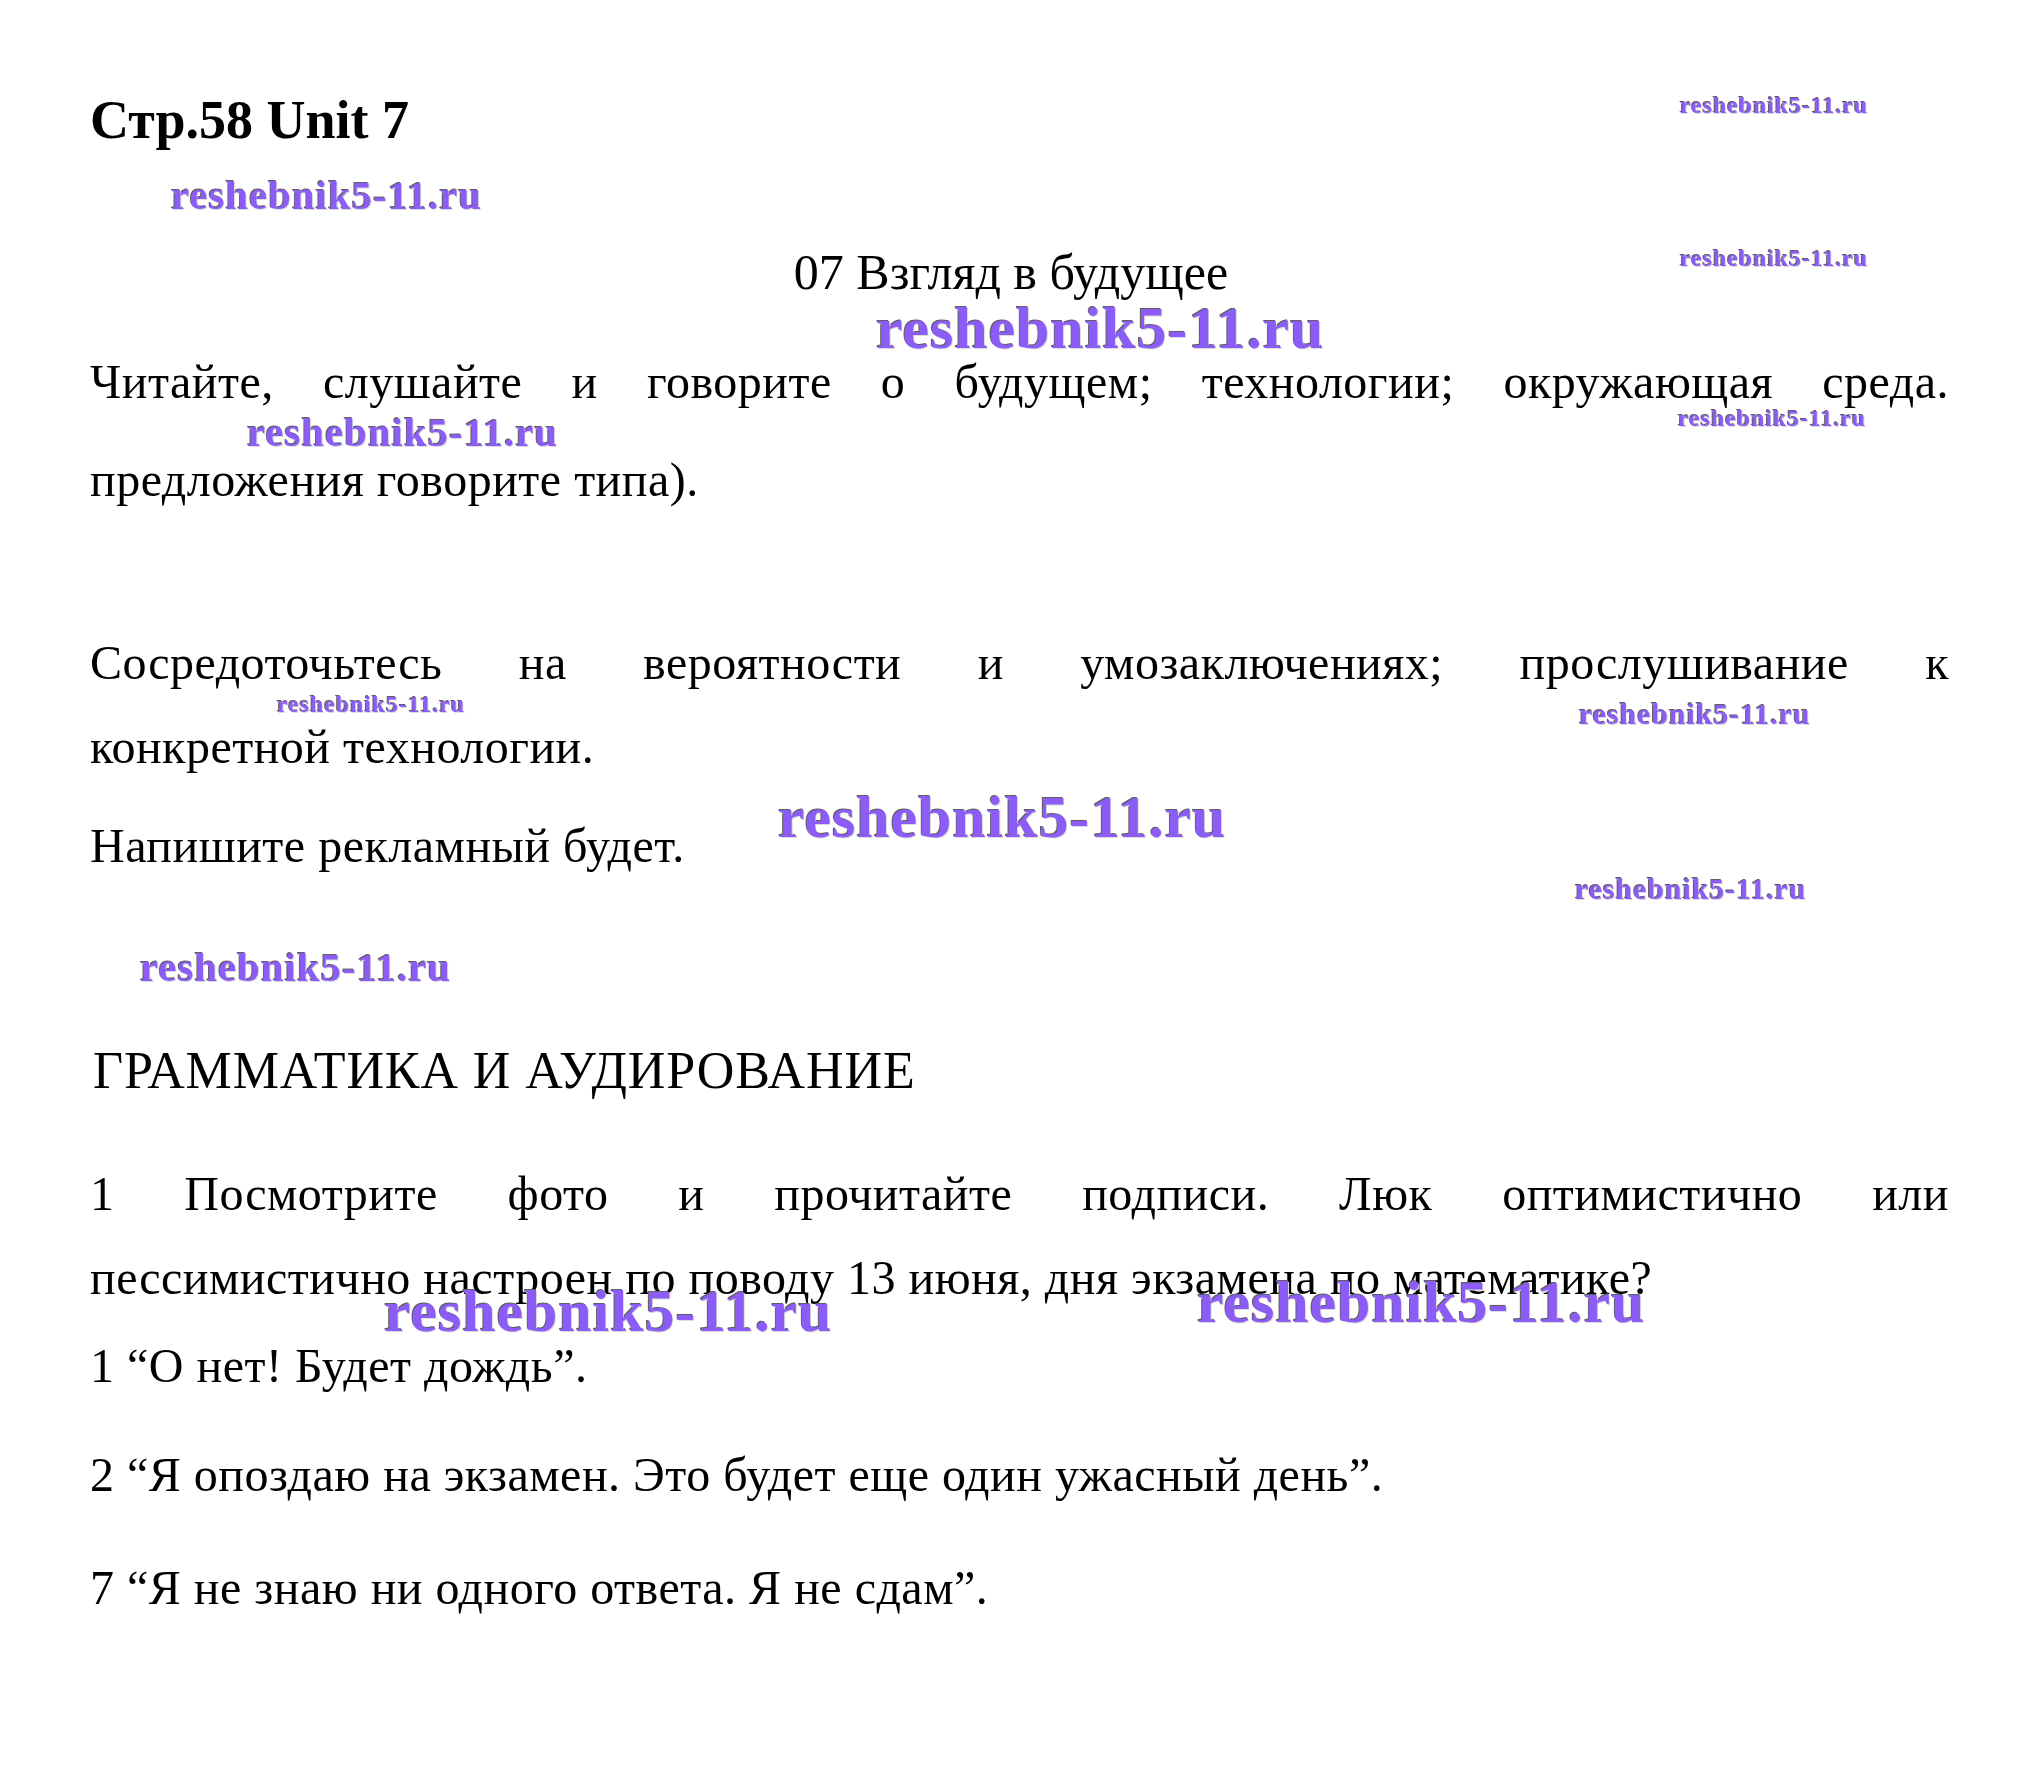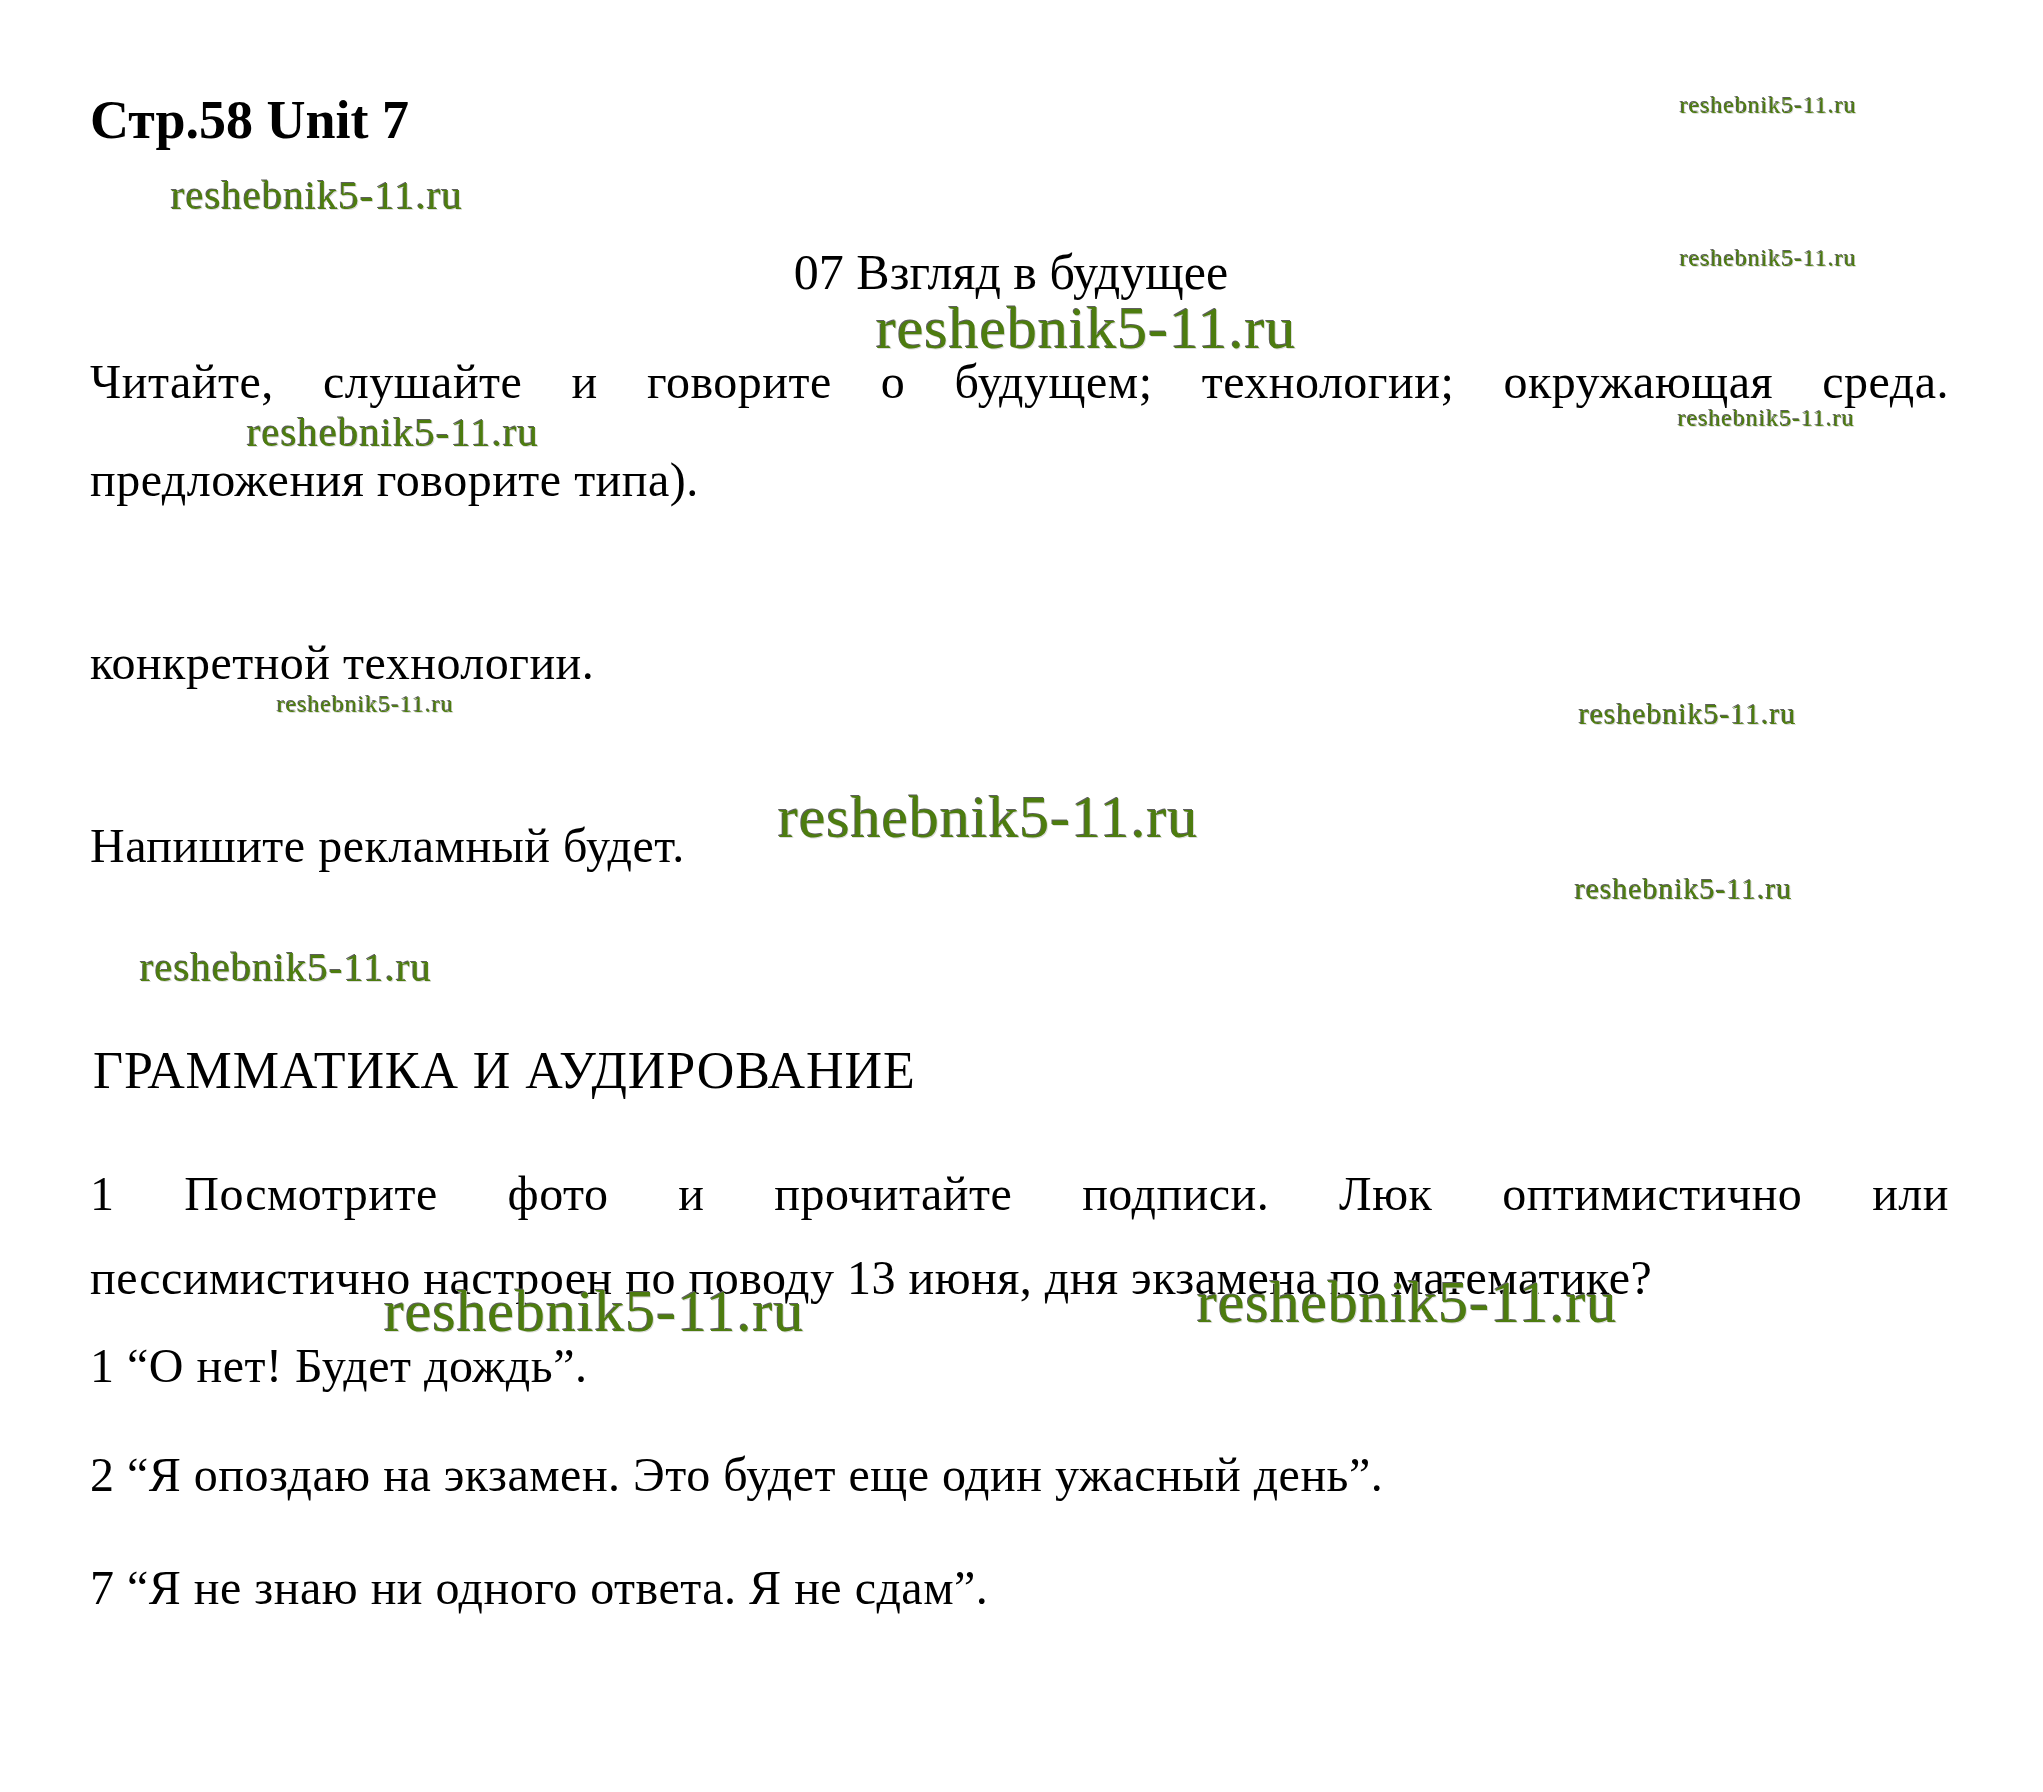--- a/index.html
+++ b/index.html
@@ -62,22 +62,22 @@
     font-size: 52px;
     font-weight: normal;
     line-height: 1.2;
     margin: 0;
     letter-spacing: 0.9px;
   }
   
   .wm {
     position: absolute;
     font-family: "Liberation Serif", serif;
-    font-weight: normal;
-    color: #4d7c0f;
+    font-weight: bold;
+    color: #8b5cf6;
     text-shadow: 0.9px 0.9px 0 #dcdcdc, -0.9px -0.9px 0 #5f5f5f;
     letter-spacing: 0.9px;
     white-space: nowrap;
     line-height: 1;
     user-select: none;
   }
   .wm-s { font-size: 24px; }
   .wm-m { font-size: 30px; }
   .wm-l { font-size: 41px; }
   .wm-x { font-size: 60px; }
@@ -92,20 +92,21 @@
 
   <div class="block" style="top:340px;">
     <div class="line just">Читайте, слушайте и говорите о будущем; технологии; окружающая среда.</div>
   </div>
 
   <div class="block" style="top:438px;">
     <div class="line">предложения говорите типа).</div>
   </div>
 
   <div class="block" style="top:621px;">
+    <div class="line just">Сосредоточьтесь на вероятности и умозаключениях; прослушивание к</div>
     <div class="line">конкретной технологии.</div>
   </div>
 
   <div class="block" style="top:804px;">
     <div class="line">Напишите рекламный будет.</div>
   </div>
 
   <h2 class="grammar-title">ГРАММАТИКА И АУДИРОВАНИЕ</h2>
 
   <div class="block" style="top:1152px;">

